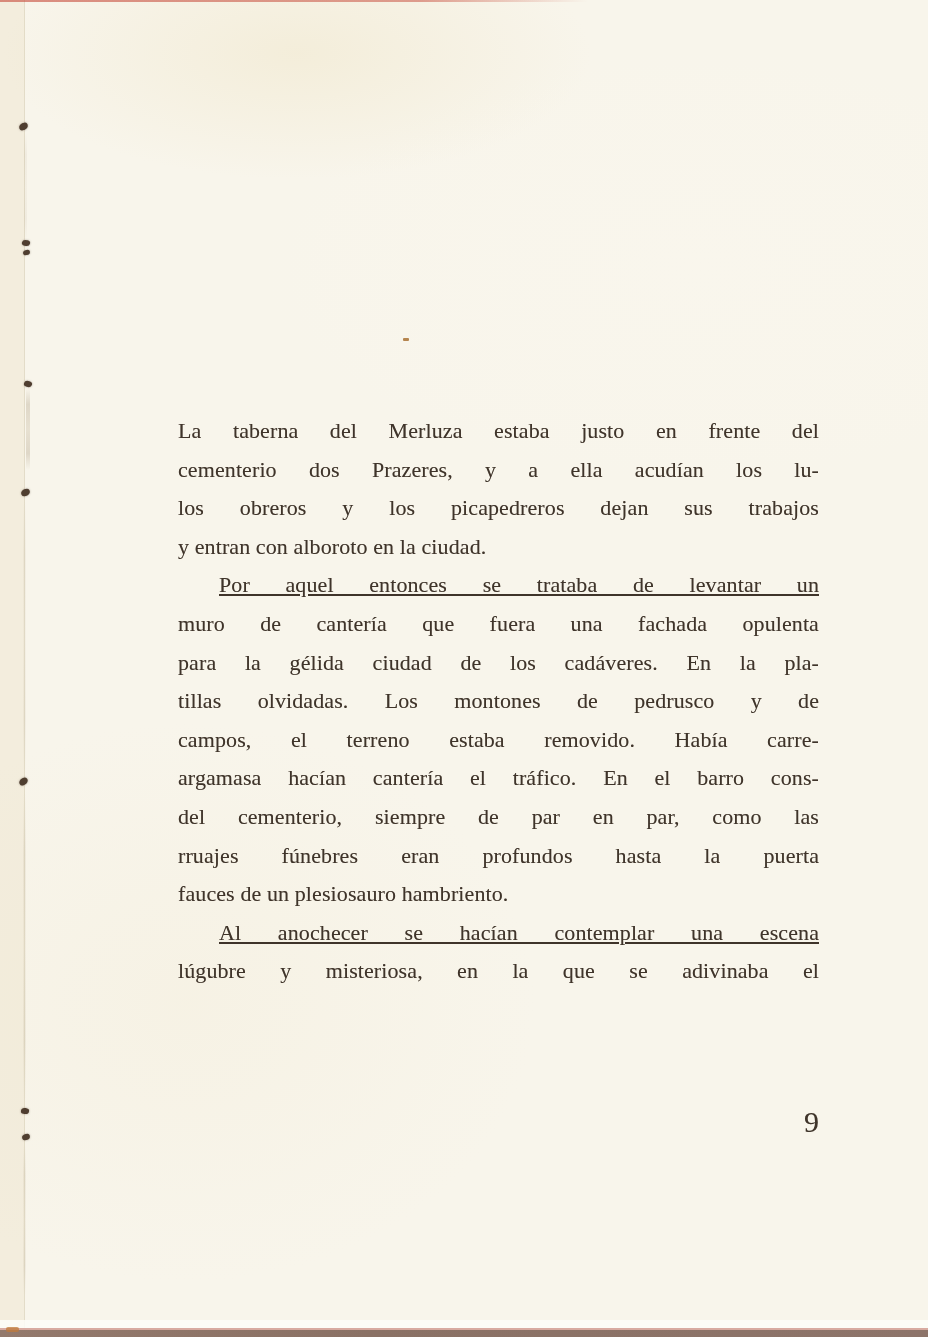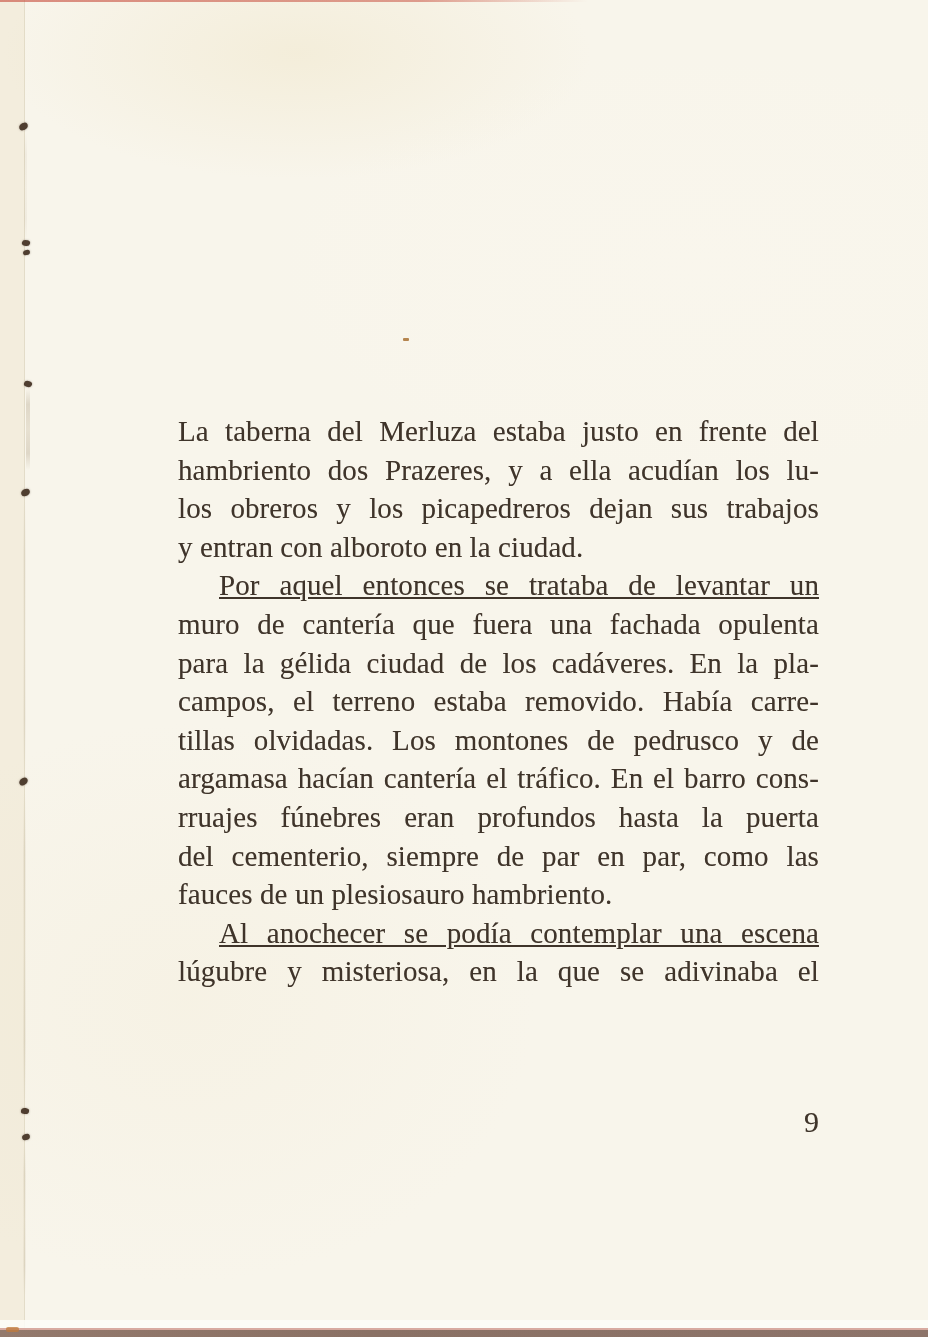--- a/index.html
+++ b/index.html
@@ -80,21 +80,21 @@
     left: 403px; top: 338px;
     width: 6px; height: 3px;
     border-radius: 1px;
     background: #b5854f;
   }
   
   #text-block {
     position: absolute;
     left: 178px; top: 412px;
     width: 641px;
-    font-size: 29px;
+    font-size: 22px;
     line-height: 38.6px;
     color: #3f342a;
     letter-spacing: 0.1px;
     text-shadow: 0 0 0.5px rgba(63,52,42,0.35);
   }
   .line {
     text-align: justify;
     text-align-last: justify;
     white-space: nowrap;
   }
@@ -139,33 +139,33 @@
   <div class="stitch" style="left:24px; top:381px; width:8px; height:6px; transform:rotate(20deg);"></div>
   <div class="stitch" style="left:21px; top:489px; width:9px; height:7px; transform:rotate(-15deg);"></div>
   <div class="stitch" style="left:19px; top:778px; width:9px; height:7px; transform:rotate(-25deg);"></div>
   <div class="stitch" style="left:21px; top:1108px; width:8px; height:6px; transform:rotate(10deg);"></div>
   <div class="stitch" style="left:22px; top:1134px; width:8px; height:6px; transform:rotate(-15deg);"></div>
 
   <div id="speck"></div>
 
   <div id="text-block">
       <div class="line">La taberna del Merluza estaba justo en frente del</div>
-      <div class="line">hambriento dos Prazeres, y a ella acudían los lu-</div>
+      <div class="line">cementerio dos Prazeres, y a ella acudían los lu-</div>
       <div class="line">los obreros y los picapedreros dejan sus trabajos</div>
       <div class="line no-j">y entran con alboroto en la ciudad.</div>
       <div class="line ind">Por aquel entonces se trataba de levantar un</div>
       <div class="line">muro de cantería que fuera una fachada opulenta</div>
       <div class="line">para la gélida ciudad de los cadáveres. En la pla-</div>
+      <div class="line">tillas olvidadas. Los montones de pedrusco y de</div>
       <div class="line">campos, el terreno estaba removido. Había carre-</div>
-      <div class="line">tillas olvidadas. Los montones de pedrusco y de</div>
       <div class="line">argamasa hacían cantería el tráfico. En el barro cons-</div>
+      <div class="line">del cementerio, siempre de par en par, como las</div>
       <div class="line">rruajes fúnebres eran profundos hasta la puerta</div>
-      <div class="line">del cementerio, siempre de par en par, como las</div>
       <div class="line no-j">fauces de un plesiosauro hambriento.</div>
-      <div class="line ind">Al anochecer se podía contemplar una escena</div>
+      <div class="line ind">Al anochecer se hacían contemplar una escena</div>
       <div class="line">lúgubre y misteriosa, en la que se adivinaba el</div>
     </div>
 
   <div id="page-number">9</div>
 
   <div id="bottom-white-strip"></div>
   <div id="bottom-pink-line"></div>
   <div id="bottom-band"></div>
   <div id="bottom-smudge"></div>
 

